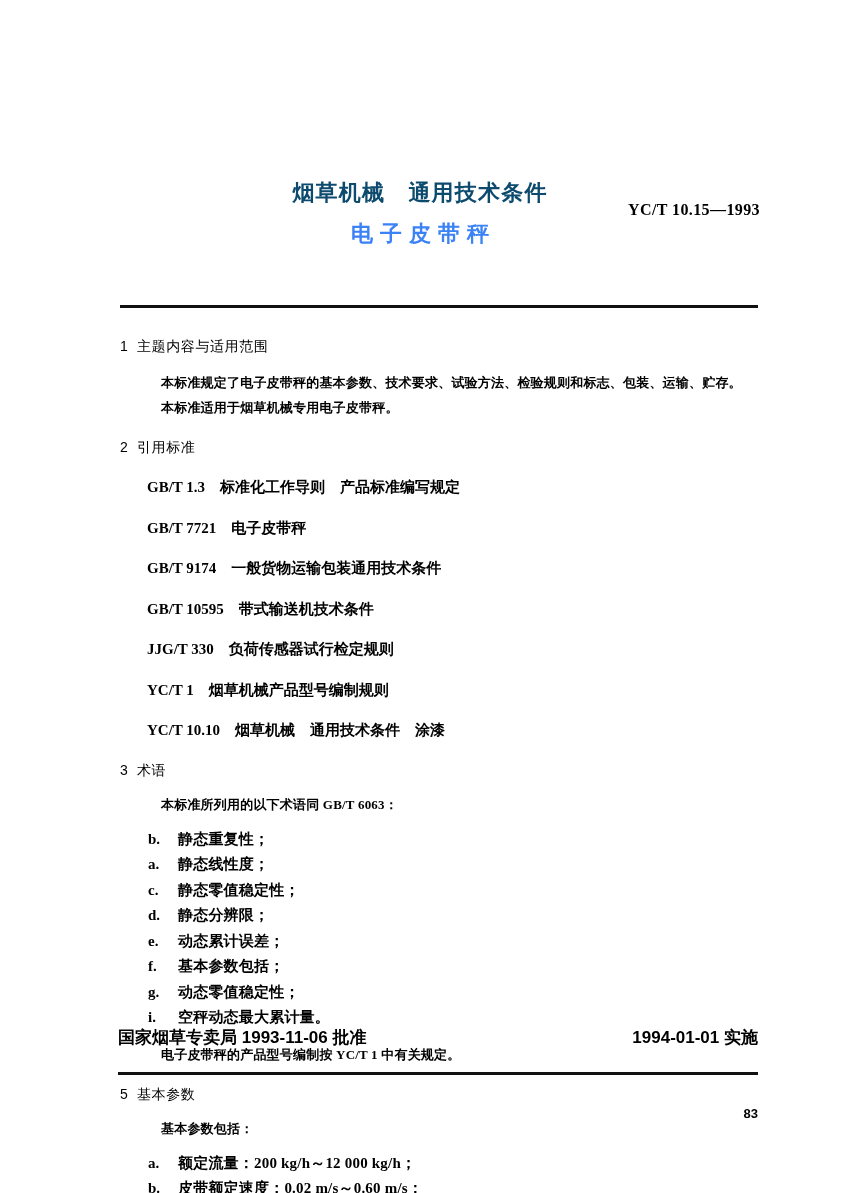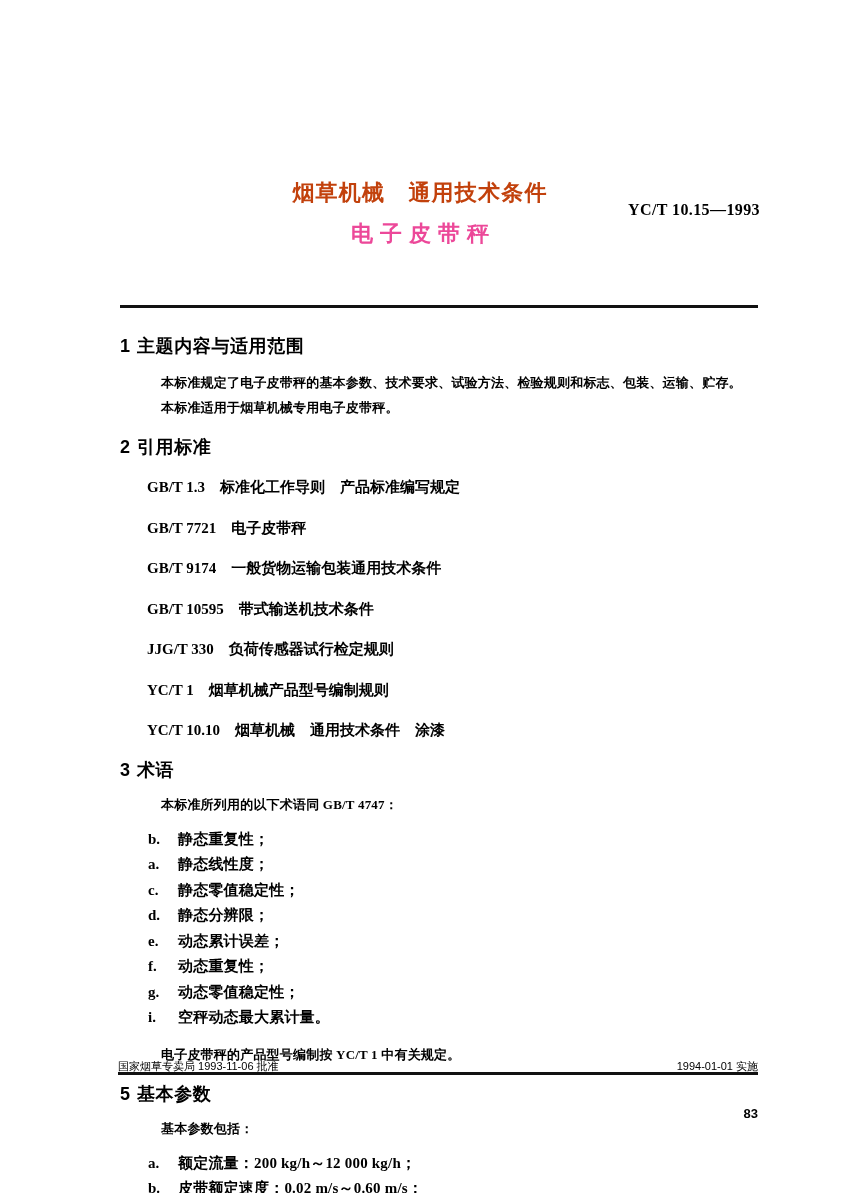--- a/index.html
+++ b/index.html
@@ -38,33 +38,33 @@
     position: relative;
     margin-top: 26px;
     height: 74px;
   }
   .title-main {
     text-align: center;
     font-family: "Liberation Sans", "DejaVu Sans", sans-serif;
     font-weight: bold;
     font-size: 22px;
     letter-spacing: 1.2px;
-    color: #c2410c;
+    color: #0c4a6e;
     padding-right: 40px;
   }
   .title-sub {
     text-align: center;
     font-family: "Liberation Sans", "DejaVu Sans", sans-serif;
     font-weight: bold;
     font-size: 22px;
     letter-spacing: 7px;
     padding-right: 40px;
     padding-left: 7px;
     margin-top: 11px;
-    color: #ec4899;
+    color: #3b82f6;
   }
   .std-number {
     position: absolute;
     right: 0px;
     top: 6px;
     font-family: "Liberation Serif", "DejaVu Serif", serif;
     font-weight: bold;
     font-size: 16px;
     letter-spacing: 0.4px;
     white-space: nowrap;
@@ -87,22 +87,22 @@
     top: 333px;
     width: 646px;
   }
 
   .sec {
     display: block;
     margin-bottom: 2px;
   }
   .sec-head {
     font-family: "Liberation Sans", "DejaVu Sans", sans-serif;
-    font-weight: bold;
-    font-size: 18px;
+    font-weight: normal;
+    font-size: 14px;
     line-height: 26px;
     white-space: nowrap;
   }
   .sec-head .num {
     display: inline-block;
     width: 17px;
   }
   .sec-head .ttl {
     letter-spacing: 0.6px;
   }
@@ -160,26 +160,26 @@
     position: absolute;
     left: 118px;
     top: 1072px;
     width: 640px;
     height: 2.5px;
     background: #111111;
   }
   .footer {
     position: absolute;
     left: 118px;
-    top: 1059px;
+    top: 1026px;
     width: 640px;
     height: 24px;
     font-family: "Liberation Sans", "DejaVu Sans", sans-serif;
-    font-weight: normal;
-    font-size: 11px;
+    font-weight: bold;
+    font-size: 17px;
   }
   .footer-left {
     position: absolute;
     left: 0;
     top: 0;
     white-space: nowrap;
   }
   .footer-right {
     position: absolute;
     right: 0;
@@ -242,39 +242,39 @@
         <div class="ref-item">JJG/T 330　负荷传感器试行检定规则</div>
         <div class="ref-item">YC/T 1　烟草机械产品型号编制规则</div>
         <div class="ref-item">YC/T 10.10　烟草机械　通用技术条件　涂漆</div>
       </div>
     </div>
 
     <div class="sec">
       <div class="sec-head">
         <span class="num">3</span><span class="ttl">术语</span>
       </div>
-      <div class="para para-tight">本标准所列用的以下术语同 GB/T 4747：</div>
+      <div class="para para-tight">本标准所列用的以下术语同 GB/T 6063：</div>
       <div class="alpha-list">
         <div class="alpha-item">
           <span class="mk">b.</span><span class="tx">静态重复性；</span>
         </div>
         <div class="alpha-item">
           <span class="mk">a.</span><span class="tx">静态线性度；</span>
         </div>
         <div class="alpha-item">
           <span class="mk">c.</span><span class="tx">静态零值稳定性；</span>
         </div>
         <div class="alpha-item">
           <span class="mk">d.</span><span class="tx">静态分辨限；</span>
         </div>
         <div class="alpha-item">
           <span class="mk">e.</span><span class="tx">动态累计误差；</span>
         </div>
         <div class="alpha-item">
-          <span class="mk">f.</span><span class="tx">动态重复性；</span>
+          <span class="mk">f.</span><span class="tx">基本参数包括；</span>
         </div>
         <div class="alpha-item">
           <span class="mk">g.</span><span class="tx">动态零值稳定性；</span>
         </div>
         <div class="alpha-item">
           <span class="mk">i.</span><span class="tx">空秤动态最大累计量。</span>
         </div>
       </div>
     </div>
 

